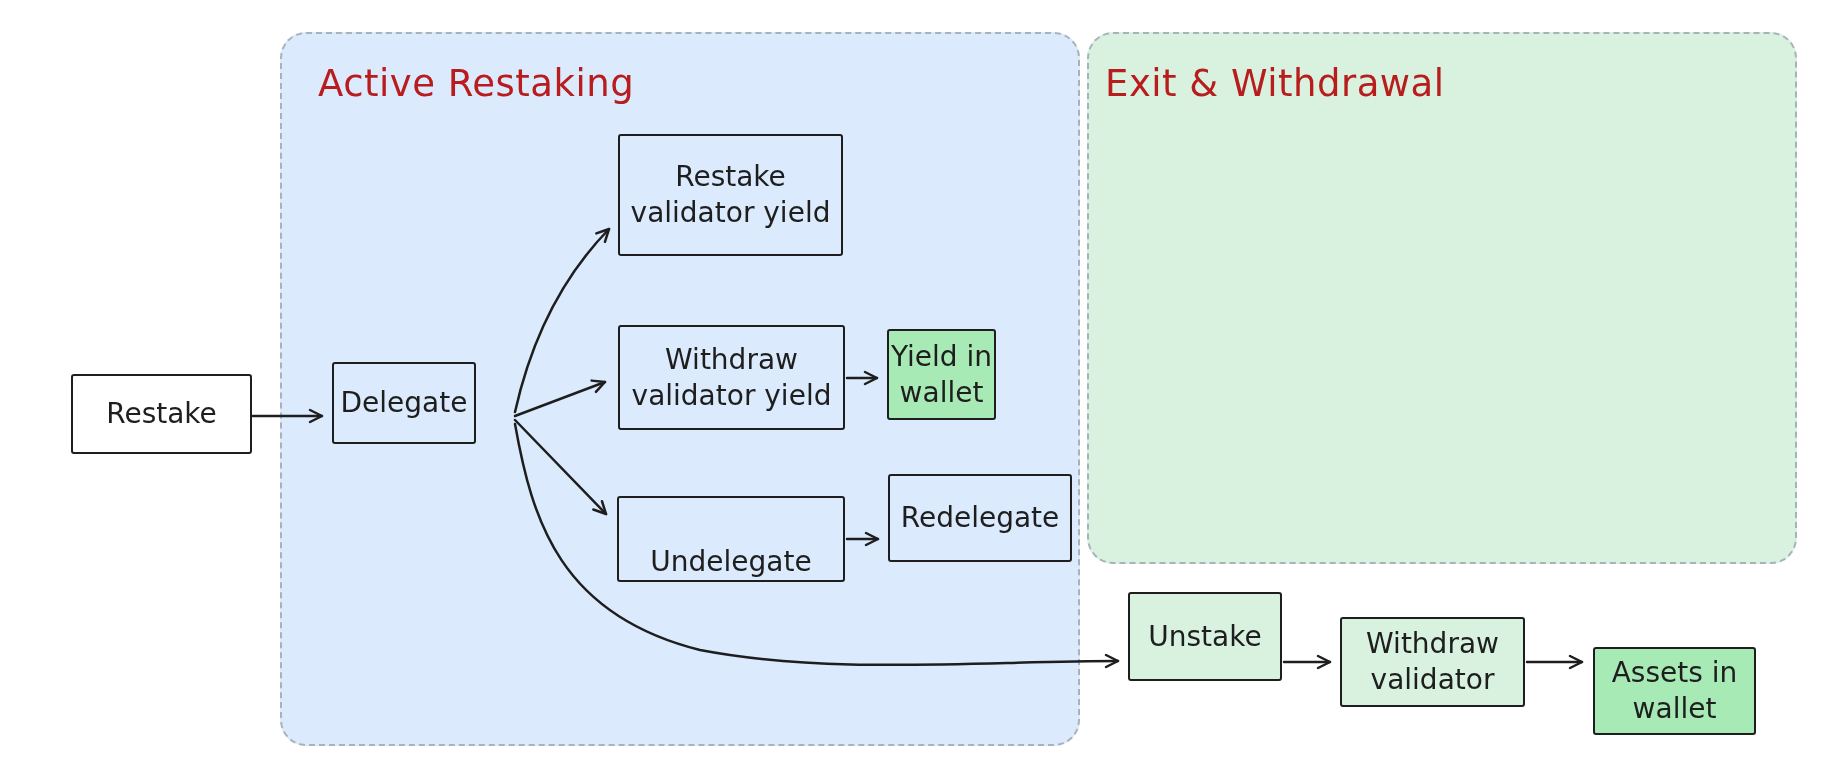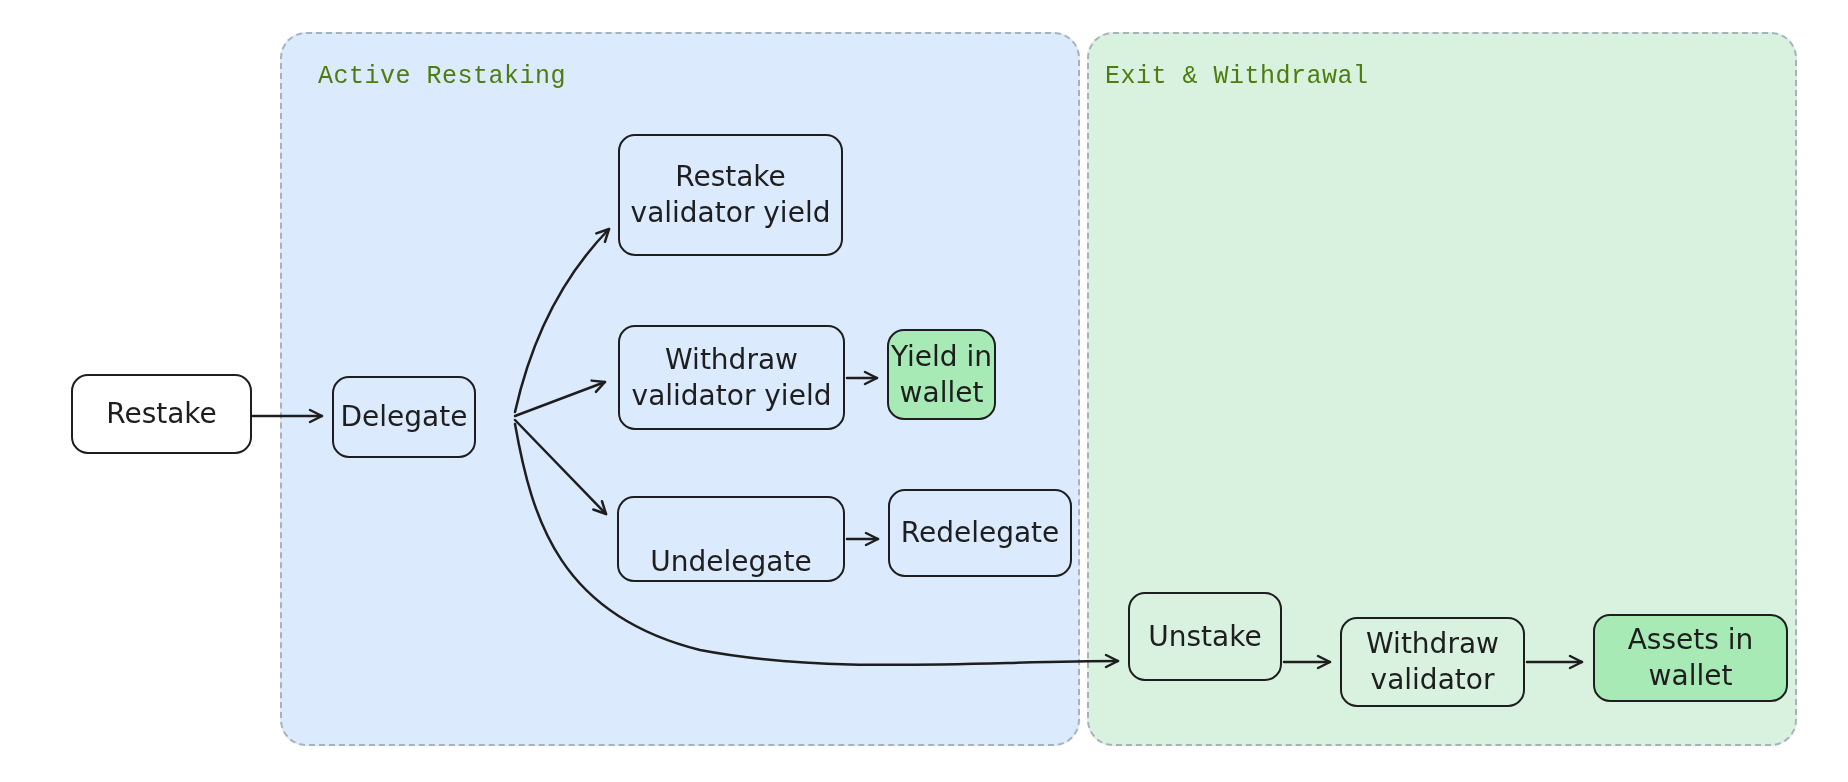--- a/index.html
+++ b/index.html
@@ -13,59 +13,58 @@
     color: #1e1e1e;
   }
   .container {
     position: absolute;
     border: 2.5px dashed #a9b1bb;
     border-radius: 26px;
     box-sizing: border-box;
   }
   .container-title {
     position: absolute;
-    font-size: 25px;
+    font-size: 37px;
     letter-spacing: 0.5px;
-    color: #4d7c0f;
+    color: #b91c1c;
     white-space: nowrap;
-    font-family: Liberation Mono, monospace;
   }
   .c-blue  { left: 280px;  top: 32px; width: 800px; height: 714px; }
-  .c-green { left: 1087px; top: 32px; width: 710px; height: 714px; }
+  .c-green { left: 1087px; top: 32px; width: 710px; height: 532px; }
   .c-blue  .container-title { left: 36px; top: 28px; }
   .c-green .container-title { left: 16px; top: 28px; }
 
   .edges { position: absolute; left: 0; top: 0; width: 1848px; height: 782px; }
   .edges path { stroke: #1e1e1e; stroke-width: 2.5; fill: none; stroke-linecap: round; }
 
   .node {
     position: absolute;
     border: 2.5px solid #1e1e1e;
-    border-radius: 17px;
+    border-radius: 3px;
     box-sizing: border-box;
     display: flex;
     flex-direction: column;
     align-items: center;
     justify-content: center;
     text-align: center;
     font-size: 28px;
     line-height: 1.28;
     padding: 0 4px;
     white-space: nowrap;
   }
   .n-restake            { left: 71px;   top: 374px; width: 181px; height: 80px;  }
-  .n-delegate           { left: 332px;  top: 376px; width: 144px; height: 82px;  }
+  .n-delegate           { left: 332px;  top: 362px; width: 144px; height: 82px;  }
   .n-rvy                { left: 618px;  top: 134px; width: 225px; height: 122px; }
   .n-wvy                { left: 618px;  top: 325px; width: 227px; height: 105px; }
   .n-yiw                { left: 887px;  top: 329px; width: 109px; height: 91px;  }
   .n-undelegate         { left: 617px;  top: 496px; width: 228px; height: 86px; justify-content: flex-end;  }
-  .n-redelegate         { left: 888px;  top: 489px; width: 184px; height: 88px;  }
+  .n-redelegate         { left: 888px;  top: 474px; width: 184px; height: 88px;  }
   .n-unstake            { left: 1128px; top: 592px; width: 154px; height: 89px;  }
   .n-withdraw-validator { left: 1340px; top: 617px; width: 185px; height: 90px;  }
-  .n-aiw                { left: 1593px; top: 614px; width: 195px; height: 88px;  }
+  .n-aiw                { left: 1593px; top: 647px; width: 163px; height: 88px;  }
 </style>
 </head>
 <body>
 
 <div class="canvas">
 
   <div class="container c-blue" style="background-color: rgb(219, 234, 253);">
     <div class="container-title">Active Restaking</div>
   </div>
   <div class="container c-green" style="background-color: rgb(217, 242, 223);">

